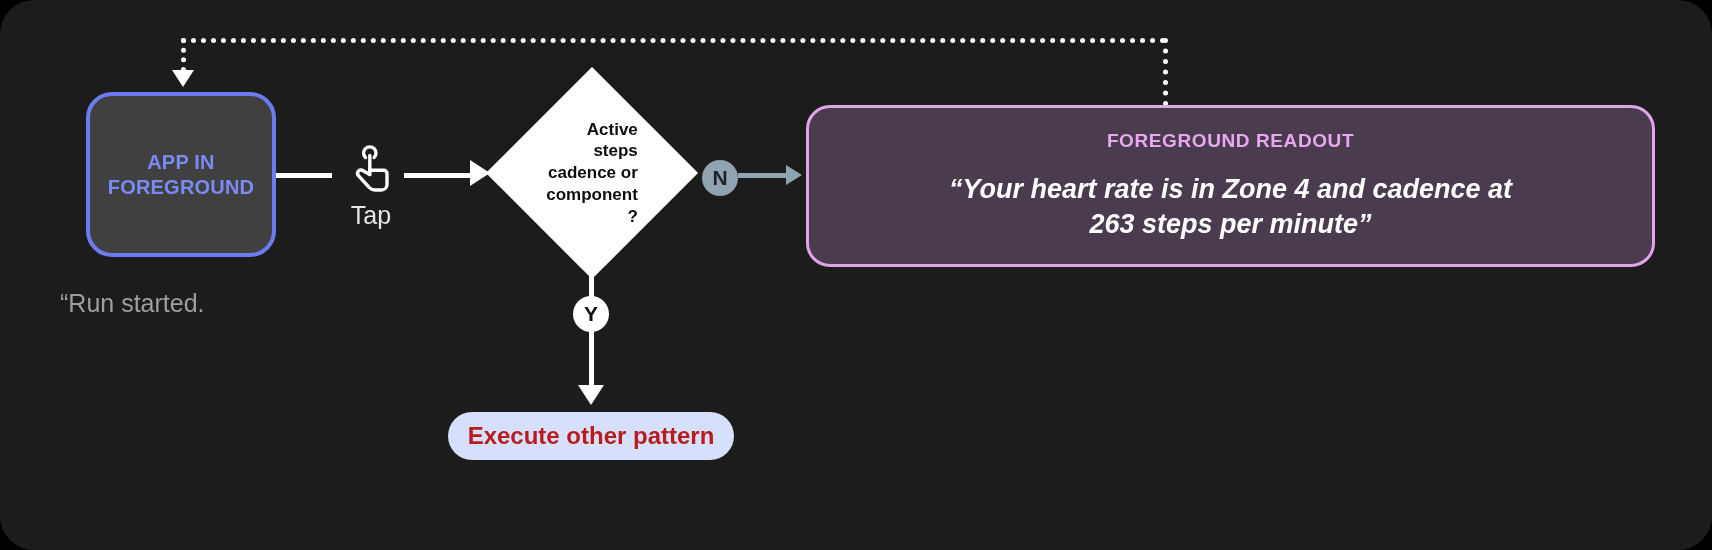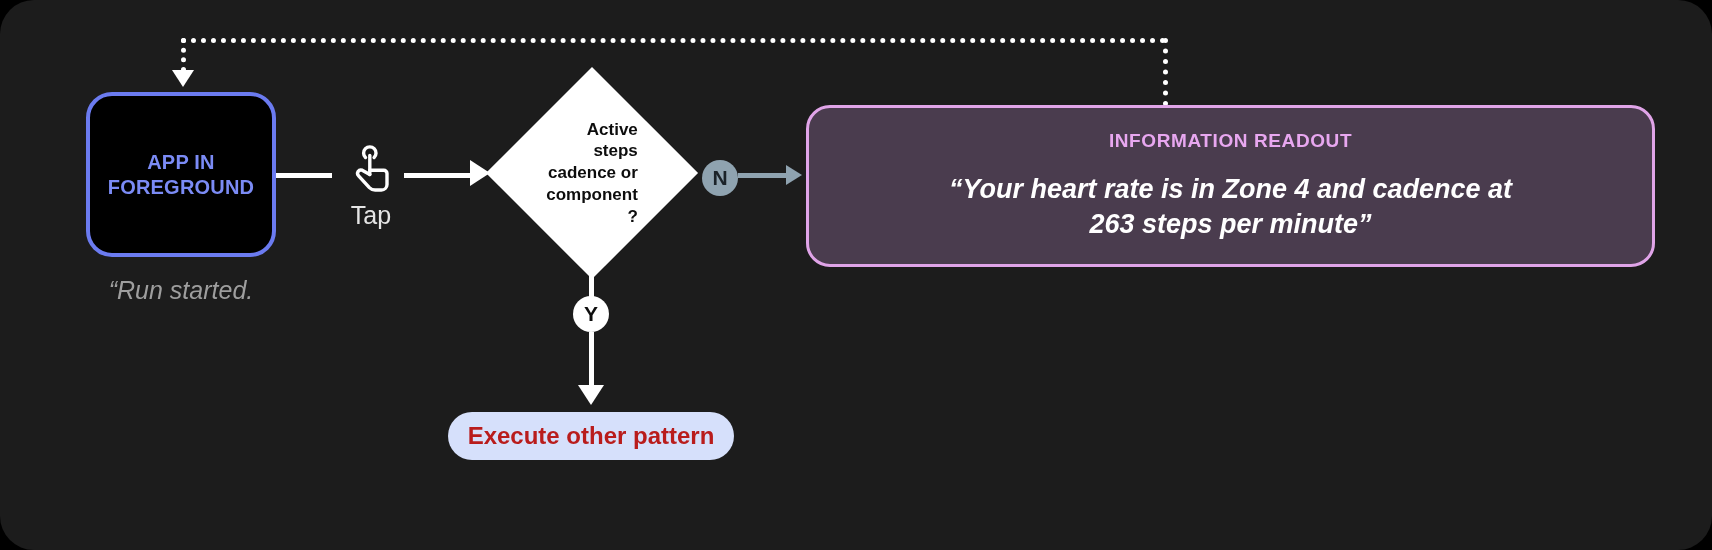--- a/index.html
+++ b/index.html
@@ -24,44 +24,42 @@
   }
 
   
   .abs { position: absolute; }
 
   
   #app-node {
     left: 86px; top: 92px;
     width: 190px; height: 165px;
     box-sizing: border-box;
-    background: #000000;
+    background: #404040;
     border: 4px solid #6b7bf0;
     border-radius: 26px;
     display: flex;
     align-items: center;
     justify-content: center;
   }
   #app-node .label {
     color: #7b8bf5;
     font-size: 20px;
     font-weight: bold;
     line-height: 1.25;
     text-align: center;
     letter-spacing: .2px;
   }
 
   
   #app-caption {
-    left: 60px; top: 275px;
+    left: 60px; top: 288px;
     width: 242px;
-    text-align: center;
     color: #9e9e9e;
     font-size: 25px;
-    font-style: italic;
     line-height: 1.25;
   }
 
   
   #tap-group {
     left: 330px; top: 143px;
     width: 82px;
     text-align: center;
   }
   #tap-group .tap-label {
@@ -256,21 +254,21 @@
         <div>?</div>
       </div>
     </div>
   </div>
 
   <div class="abs badge" id="badge-n">N</div>
   <div class="abs" style="left:738px; top:173px; width:52px; height:5px; background:#8fa3b0;"></div>
   <div class="abs arrow-right-grey" style="left:786px; top:165px;"></div>
 
   <div class="abs" id="readout">
-    <div class="readout-title">INFORMATION READOUT</div>
+    <div class="readout-title">FOREGROUND READOUT</div>
     <div class="readout-body">
       <div>“Your heart rate is in Zone 4 and cadence at</div>
       <div>263 steps per minute”</div>
     </div>
   </div>
 
   <div class="abs vline" style="left:589px; top:276px; height:22px;"></div>
   <div class="abs badge" id="badge-y">Y</div>
   <div class="abs vline" style="left:589px; top:332px; height:56px;"></div>
   <div class="abs arrow-down" style="left:578px; top:385px;"></div>

